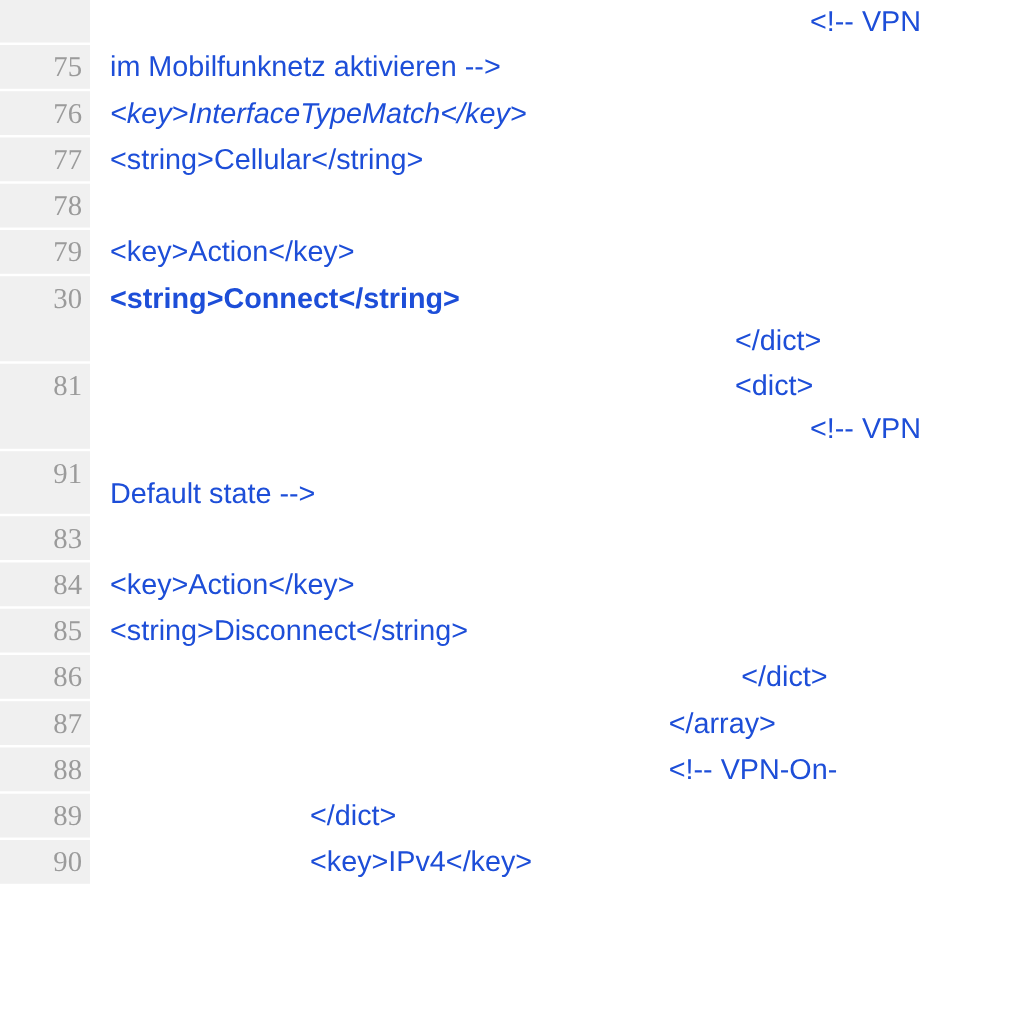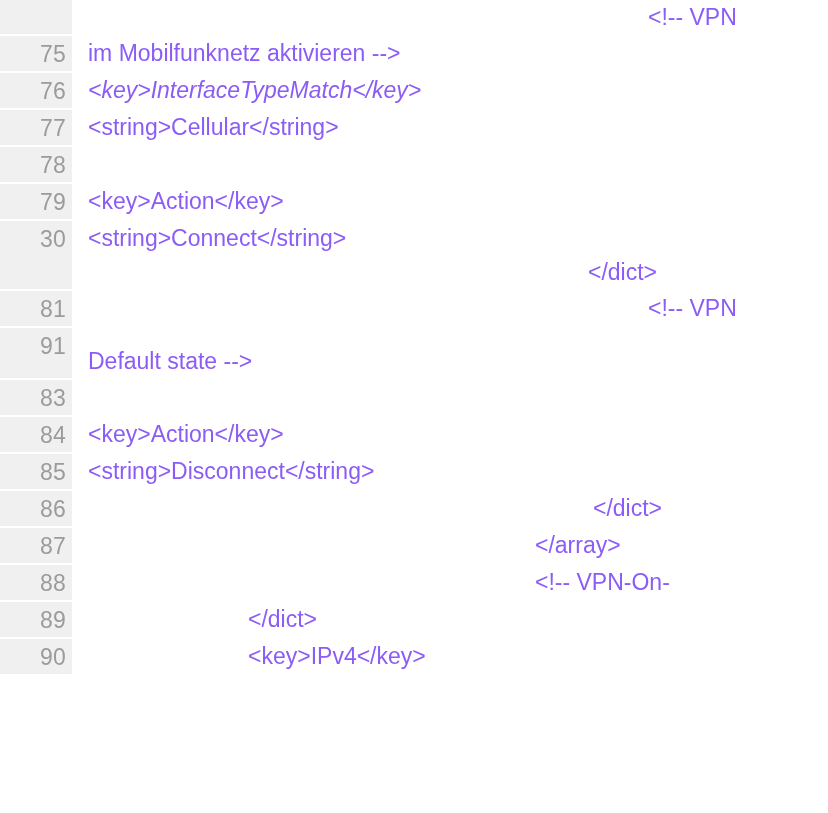--- a/index.html
+++ b/index.html
@@ -39,29 +39,30 @@
     color: #9b9b9b;
     font-size: 23px;
     line-height: 34px;
     text-align: right;
     padding-right: 6px;
     padding-top: 1px;
     align-self: stretch;
     user-select: none;
     -webkit-user-select: none;
     letter-spacing: 0.2px;
+    font-family: Liberation Serif, serif;
   }
 
   .line-content {
     flex: 1 1 auto;
     min-width: 0;
     box-sizing: border-box;
     padding-left: 16px;
     padding-right: 4px;
-    color: #8b5cf6;
+    color: #1d4ed8;
     font-size: 23px;
     line-height: 34px;
     white-space: pre-wrap;
     word-break: break-word;
   }
 
   .line-content .seg {
     display: block;
     white-space: pre;
   }
@@ -89,25 +90,25 @@
     <div class="code-line">
       <div class="gutter">78</div>
       <div class="line-content"><span class="seg" style="padding-left: 0px;"> </span></div>
     </div>
     <div class="code-line">
       <div class="gutter">79</div>
       <div class="line-content"><span class="seg" style="padding-left: 0px;">&lt;key&gt;Action&lt;/key&gt;</span></div>
     </div>
     <div class="code-line">
       <div class="gutter">30</div>
-      <div class="line-content"><span class="seg" style="padding-left: 0px;">&lt;string&gt;Connect&lt;/string&gt;</span><span class="seg" style="padding-left: 500px;">&lt;/dict&gt;</span></div>
+      <div class="line-content"><span class="seg" style="padding-left: 0px; font-weight: bold;">&lt;string&gt;Connect&lt;/string&gt;</span><span class="seg" style="padding-left: 500px;">&lt;/dict&gt;</span></div>
     </div>
     <div class="code-line">
       <div class="gutter">81</div>
-      <div class="line-content"><span class="seg" style="padding-left: 560px;">&lt;!-- VPN</span></div>
+      <div class="line-content"><span class="seg" style="padding-left: 500px;">&lt;dict&gt;</span><span class="seg" style="padding-left: 560px;">&lt;!-- VPN</span></div>
     </div>
     <div class="code-line">
       <div class="gutter">91</div>
       <div class="line-content"><span class="seg" style="padding-left: 0px; margin-top: 16px;">Default state --&gt;</span></div>
     </div>
     <div class="code-line">
       <div class="gutter">83</div>
       <div class="line-content"><span class="seg" style="padding-left: 0px;"> </span></div>
     </div>
     <div class="code-line">

